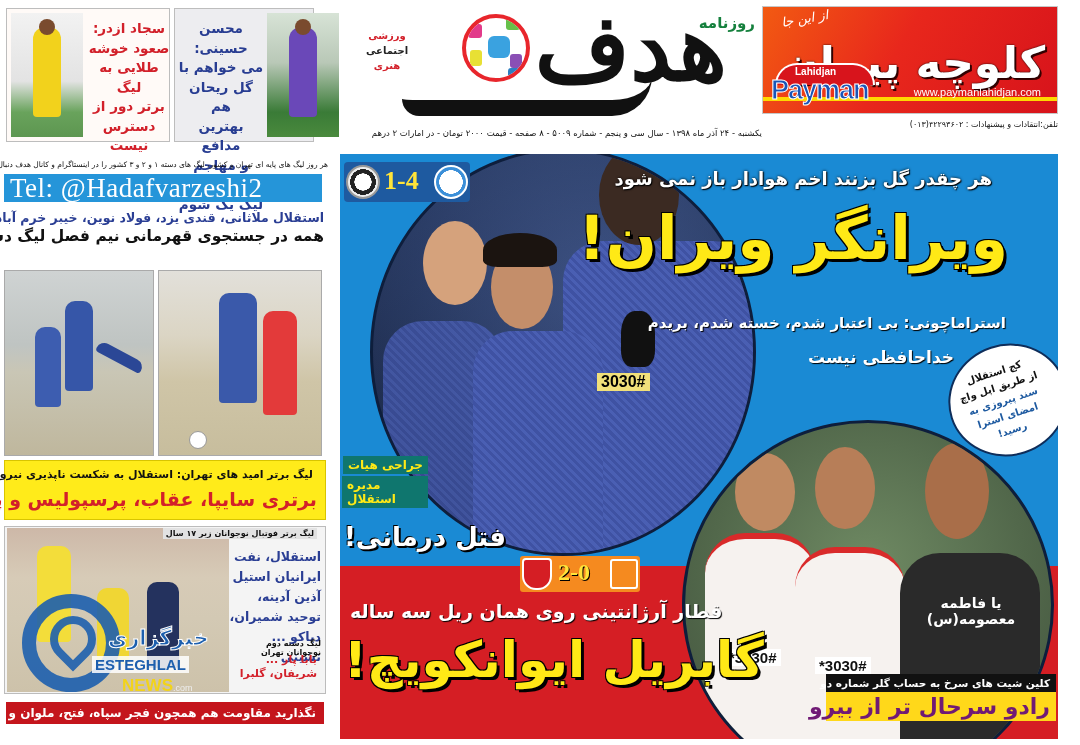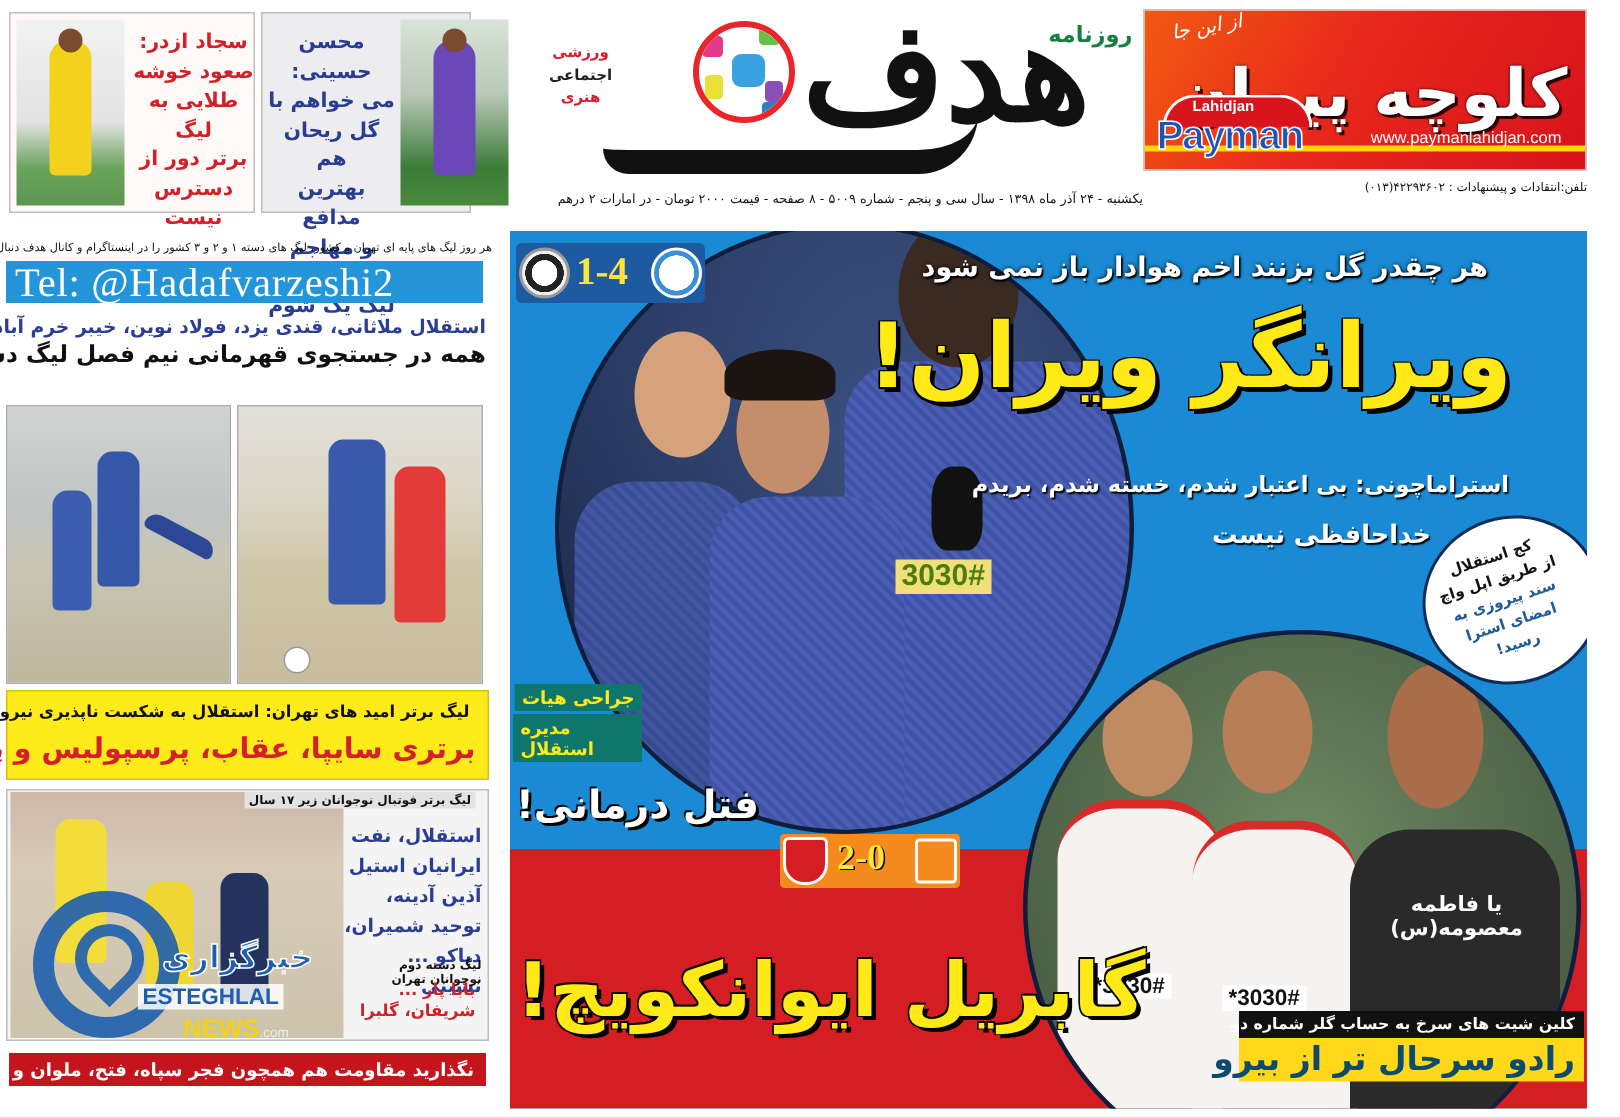--- a/index.html
+++ b/index.html
@@ -70,21 +70,21 @@
   .wm-news { position:absolute; left: 100px; top: 82px; color: #f2d31a; font-family: "Liberation Sans", sans-serif; font-size: 17px; font-weight: bold; direction:ltr; }
   .wm-news small { font-size: 9px; color:#eee; font-weight:normal; }
 
   
   .feature { left: 340px; top: 154px; width: 718px; height: 585px; background: #1a8ad4; overflow: hidden; }
   .feature-red { left: 0; top: 412px; width: 718px; height: 173px; background: #d51e24; }
   .circle1 { left: 30px; top: -6px; width: 386px; height: 408px; border-radius: 50%; border: 3px solid #0e1e3c; background: radial-gradient(circle at 60% 35%,#384a78 0%,#1f2d50 55%,#101a33 100%); overflow: hidden; }
   .c1-bg { position:absolute; left:0; top:0; width:100%; height:100%; background: linear-gradient(180deg, rgba(80,110,170,.3), rgba(0,0,0,0)); }
   .jersey { position:absolute; border-radius: 40px 40px 10px 10px; background: repeating-linear-gradient(45deg,#4a5fb3 0 3px,#3f52a3 3px 6px); }
   .face { position:absolute; border-radius: 50%; }
-  .sponsor { position:absolute; background:#f1e07a; color:#4d7c0f; font-family:"Liberation Sans",sans-serif; font-weight:bold; font-size: 20px; direction:ltr; padding: 0 4px; }
+  .sponsor { position:absolute; background:#f1e07a; color:#000000; font-family:"Liberation Sans",sans-serif; font-weight:bold; font-size: 16px; direction:ltr; padding: 0 4px; }
   .score-badge { left: 4px; top: 8px; width: 126px; height: 40px; background: #1e5aa0; border-radius: 4px; }
   .crest { position:absolute; top: 3px; width: 34px; height: 34px; border-radius: 50%; }
   .crest.saipa-old { left: 2px; background: radial-gradient(circle,#fff 0 40%,#222 41% 60%,#eee 61%); border: 2px solid #999; }
   .crest.esteghlal { right: 2px; background: radial-gradient(circle,#fff 0 55%,#3b8fd8 56%); border: 2px solid #fff; }
   .score-text { position:absolute; left: 40px; top: 4px; color: #ffe43a; font-family: "Liberation Serif", serif; font-size: 26px; font-weight: bold; direction: ltr; }
 
   .ft-kicker { right: 66px; top: 14px; color: #fff; font-size: 18px; font-weight: bold; text-shadow: 1px 1px 1px #000, 0 0 3px #000; white-space: nowrap; }
   .ft-headline { right: 50px; top: 50px; color: #ffe916; font-size: 60px; font-weight: bold; text-shadow: 3px 3px 0 #000, -1px -1px 0 #000, 1px -1px 0 #000, -1px 1px 0 #000; white-space: nowrap; line-height: 1.15; }
   .ft-sub1 { right: 52px; top: 160px; color: #fff; font-size: 15px; font-weight: bold; text-shadow: 1px 1px 1px #000; white-space: nowrap; }
   .ft-sub2 { right: 104px; top: 190px; color: #fff; font-size: 17px; font-weight: bold; text-shadow: 1px 1px 1px #000; line-height: 27px; text-align: right; width: 200px; }
@@ -104,21 +104,21 @@
   .score2 { left: 180px; top: 402px; width: 120px; height: 36px; background: #f58a1f; border-radius: 3px; }
   .crest.perse { left: 2px; top: 2px; width: 30px; height: 32px; border-radius: 4px 4px 14px 14px; background: #d51e24; border: 2px solid #fff; }
   .crest.saipa { right: 2px; top: 3px; width: 28px; height: 30px; border-radius: 3px; background: #f58a1f; border: 2px solid #fff; }
   .score2-text { position:absolute; left: 38px; top: 3px; color:#ffe43a; font-family:"Liberation Serif",serif; font-size: 24px; font-weight: bold; text-shadow: 1px 1px 0 #000; direction:ltr; }
 
   .ft-kicker2 { left: 10px; top: 446px; color: #fff; font-size: 19px; font-weight: bold; text-shadow: 1px 1px 1px #000; white-space: nowrap; }
   .ft-headline2 { left: 4px; top: 476px; color: #ffe916; font-size: 50px; font-weight: bold; text-shadow: 3px 3px 0 #000, -1px -1px 0 #000, 1px -1px 0 #000, -1px 1px 0 #000; white-space: nowrap; line-height: 1.2; }
 
   .bottom-right { left: 486px; top: 520px; width: 230px; }
   .br-kicker { background: #111; color: #fff; font-size: 10.5px; font-weight: bold; padding: 3px 6px; text-align: right; white-space: nowrap; }
-  .br-main { background: #ffd81a; color: #0c4a6e; font-size: 22px; font-weight: bold; padding: 2px 6px; text-align: right; white-space: nowrap; }
+  .br-main { background: #ffd81a; color: #701a75; font-size: 22px; font-weight: bold; padding: 2px 6px; text-align: right; white-space: nowrap; }
 </style>
 </head>
 <body>
 
 <div class="abs ad-box">
   <div class="abs ad-sig">از این جا</div>
   <div class="abs ad-title">کلوچه پیمان</div>
   <div class="abs ad-yellow"></div>
   <div class="abs ad-url">www.paymanlahidjan.com</div>
   <div class="abs ad-brand">
@@ -277,19 +277,20 @@
     <span>مدیره استقلال</span>
   </div>
   <div class="abs ft-kill">فتل درمانی!</div>
 
   <div class="abs score2">
     <div class="crest perse"></div>
     <div class="score2-text">2-0</div>
     <div class="crest saipa"></div>
   </div>
 
+  <div class="abs ft-kicker2">قطار آرژانتینی روی همان ریل سه ساله</div>
   <div class="abs ft-headline2">گابریل ایوانکویچ!</div>
 
   <div class="abs bottom-right">
     <div class="br-kicker">کلین شیت های سرخ به حساب گلر شماره دو</div>
     <div class="br-main">رادو سرحال تر از بیرو</div>
   </div>
 </div>
 
 </body></html>

